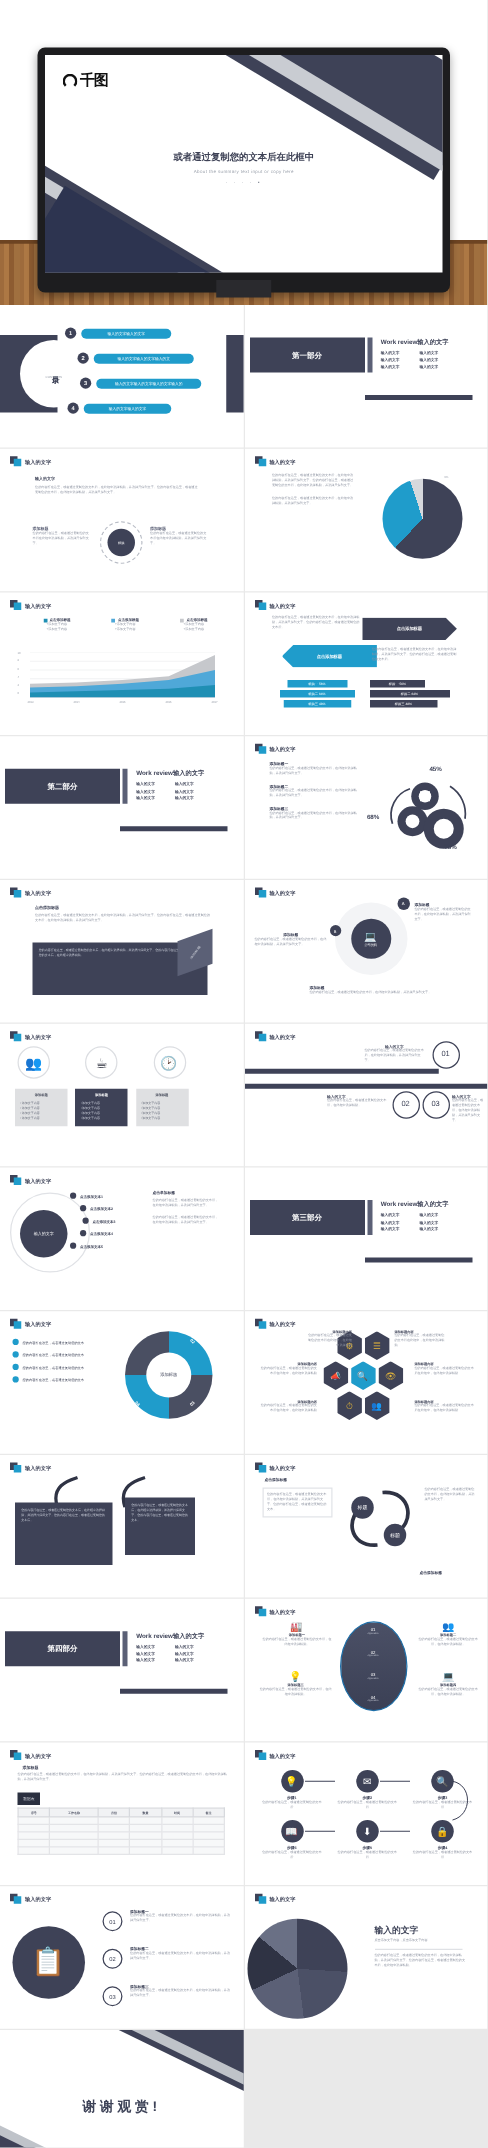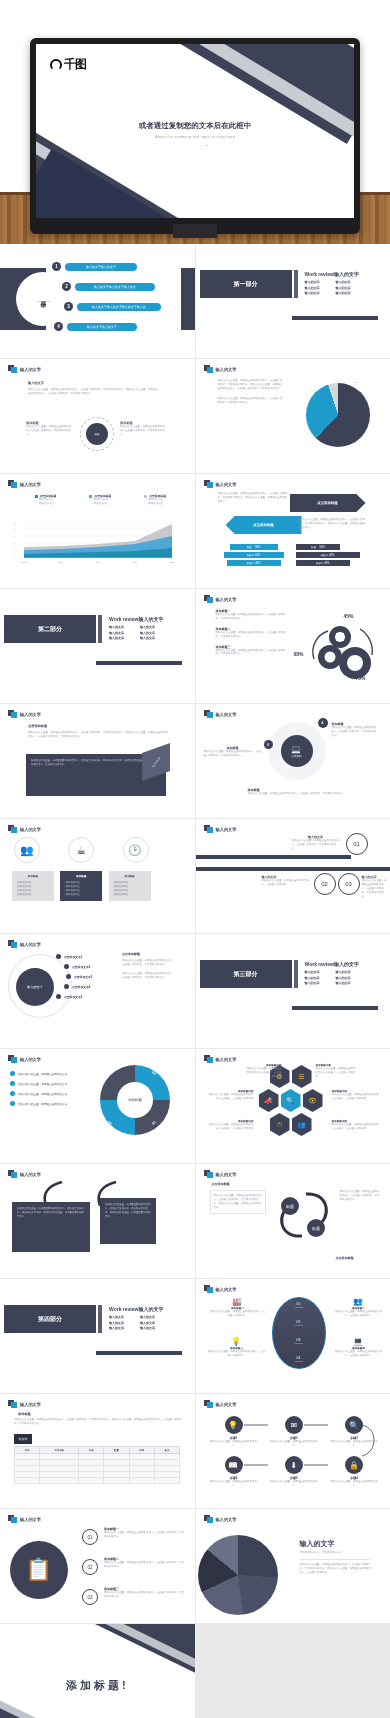--- a/index.html
+++ b/index.html
@@ -893,17 +893,17 @@
       <div style="width:70px;height:.5px;background:#dfe1e5;margin:4px 0;"></div>
       <div class="body-txt" style="width:74px;">您的内容打在这里，或者通过复制您的文本后，在此框中选择粘贴，并选择只保留文字。您的内容打在这里，或者通过复制您的文本后，在此框中选择粘贴。</div>
     </div>
   </div>
 
   <div class="final">
     <div class="f1"></div>
     <div class="f2"></div>
     <div class="f3"></div>
     <div class="f4"></div>
-    <div class="ftx">添加标题!</div>
+    <div class="ftx">谢谢观赏!</div>
   </div>
   <div class="blank"></div>
 
 </div>
 
 </body></html>

